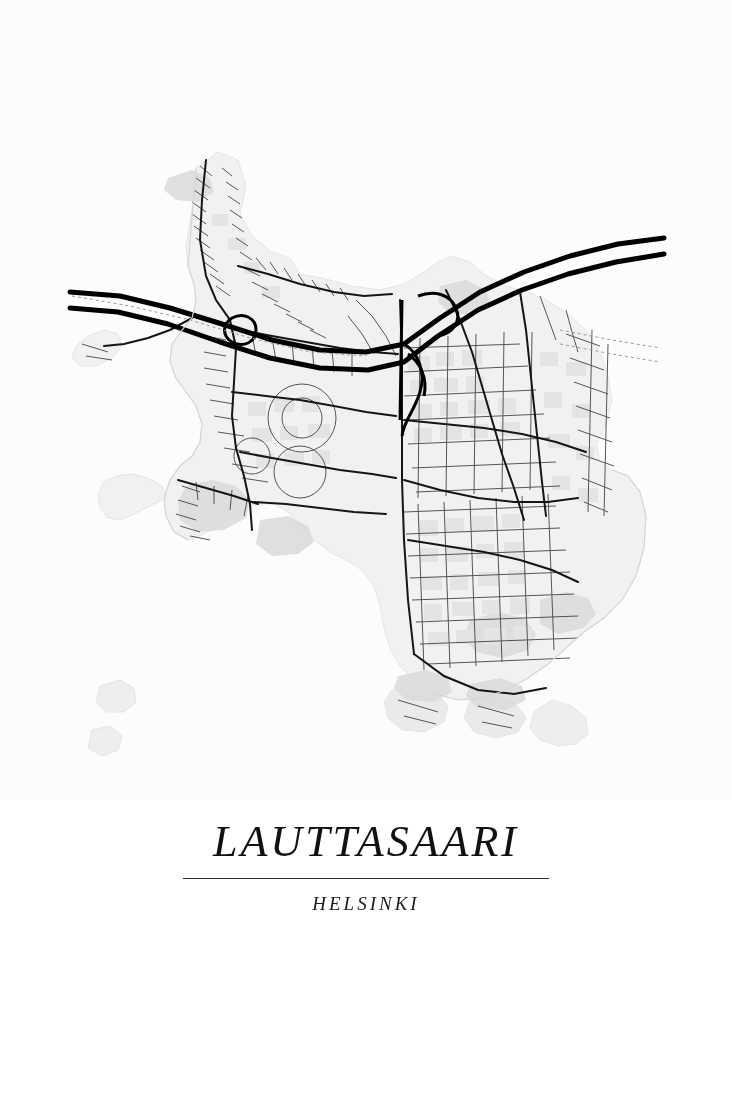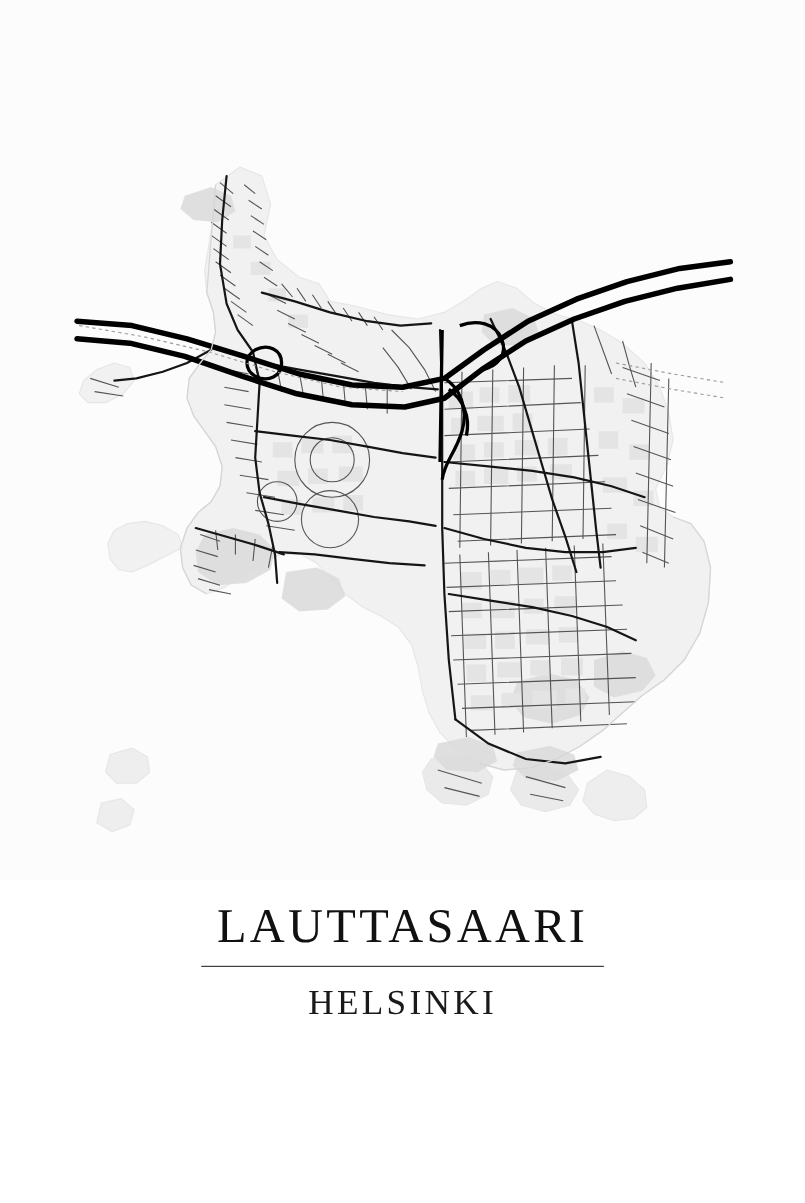--- a/index.html
+++ b/index.html
@@ -12,20 +12,21 @@
     height: 1094px;
     overflow: hidden;
     font-family: "Liberation Serif", serif;
   }
   .poster {
     position: relative;
     width: 732px;
     height: 932px;
     background: #ffffff;
     box-sizing: border-box;
+    font-style: italic;
   }
   .map-area {
     position: absolute;
     left: 0;
     top: 0;
     width: 732px;
     height: 800px;
     background: #ffffff;
     overflow: hidden;
   }
@@ -52,21 +53,21 @@
     line-height: 1.1;
   }
   .rule {
     width: 366px;
     height: 1px;
     background: #2b2b2b;
     margin: 12px auto 0 auto;
   }
   .subtitle {
     font-family: "Liberation Serif", serif;
-    font-size: 32px;
+    font-size: 19px;
     letter-spacing: 3px;
     color: #1a1a1a;
     margin: 14px 0 0 0;
     font-weight: 400;
   }
 </style>
 </head>
 <body>
 
 <div class="poster">

